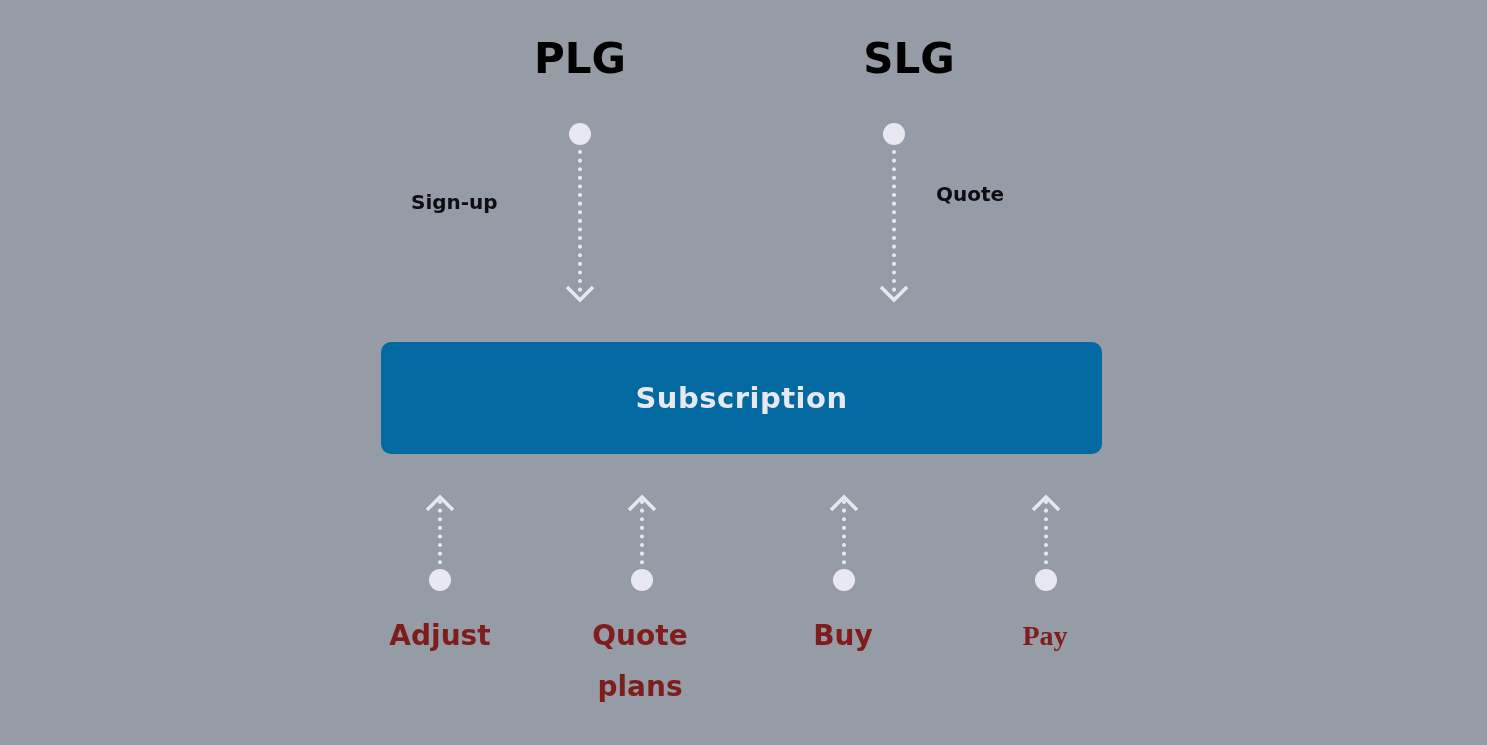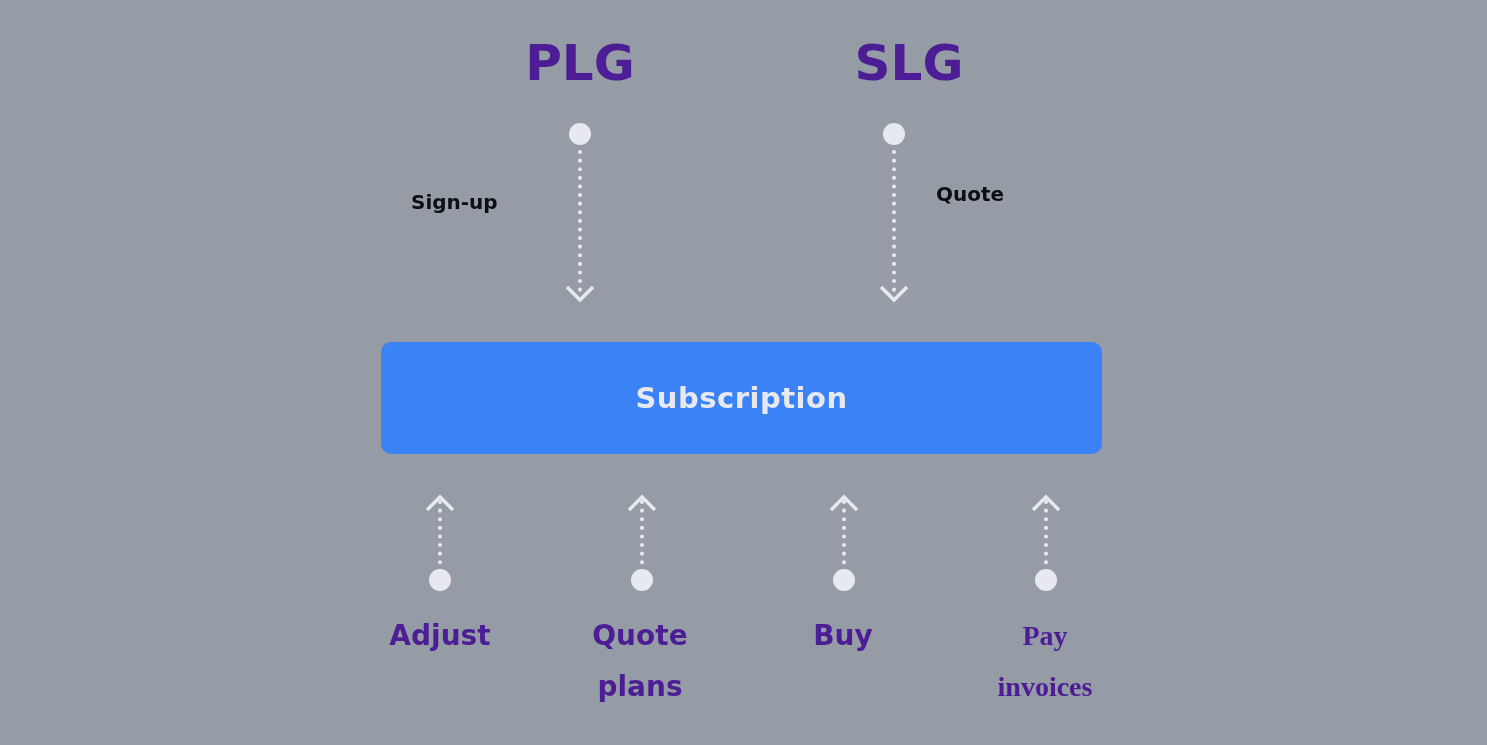--- a/index.html
+++ b/index.html
@@ -1,22 +1,22 @@
 <!DOCTYPE html>
 <html><head>
 <meta charset="utf-8">
 <style>
   html, body { margin:0; padding:0; }
   body { width:1487px; height:745px; background:#959ca6; position:relative; overflow:hidden;
          font-family:"DejaVu Sans", sans-serif; }
   .abs { position:absolute; }
-  .title { font-weight:bold; font-size:50px; color:#4c1d95; letter-spacing:0px; transform:translateX(-50%); top:34px; }
+  .title { font-weight:bold; font-size:42px; color:#000000; letter-spacing:0px; transform:translateX(-50%); top:34px; }
   .label { font-weight:bold; font-size:20px; color:#0d0d12; }
-  .sublabel { font-weight:bold; font-size:28px; color:#4c1d95; text-align:center; line-height:51px; transform:translateX(-50%); width:220px; top:610px; }
-  .box { left:381px; top:342px; width:721px; height:112px; background:#3b82f6; border-radius:10px;
+  .sublabel { font-weight:bold; font-size:28px; color:#7f1d1d; text-align:center; line-height:51px; transform:translateX(-50%); width:220px; top:610px; }
+  .box { left:381px; top:342px; width:721px; height:112px; background:#0369a1; border-radius:10px;
          display:flex; align-items:center; justify-content:center; }
   .box span { color:#e8e9f0; font-weight:bold; font-size:29px; letter-spacing:0.5px; }
   svg.conn { position:absolute; overflow:visible; }
 </style>
 </head>
 <body>
 
 <div class="abs title" style="left:580px;">PLG</div>
 <div class="abs title" style="left:909px;">SLG</div>
 
@@ -64,14 +64,13 @@
 </div>
 <div class="abs sublabel" style="left:640px;">
   <div>Quote</div>
   <div>plans</div>
 </div>
 <div class="abs sublabel" style="left:843px;">
   <div>Buy</div>
 </div>
 <div class="abs sublabel" style="left:1045px;font-family:Liberation Serif, serif;">
   <div>Pay</div>
-  <div>invoices</div>
 </div>
 
 </body></html>

